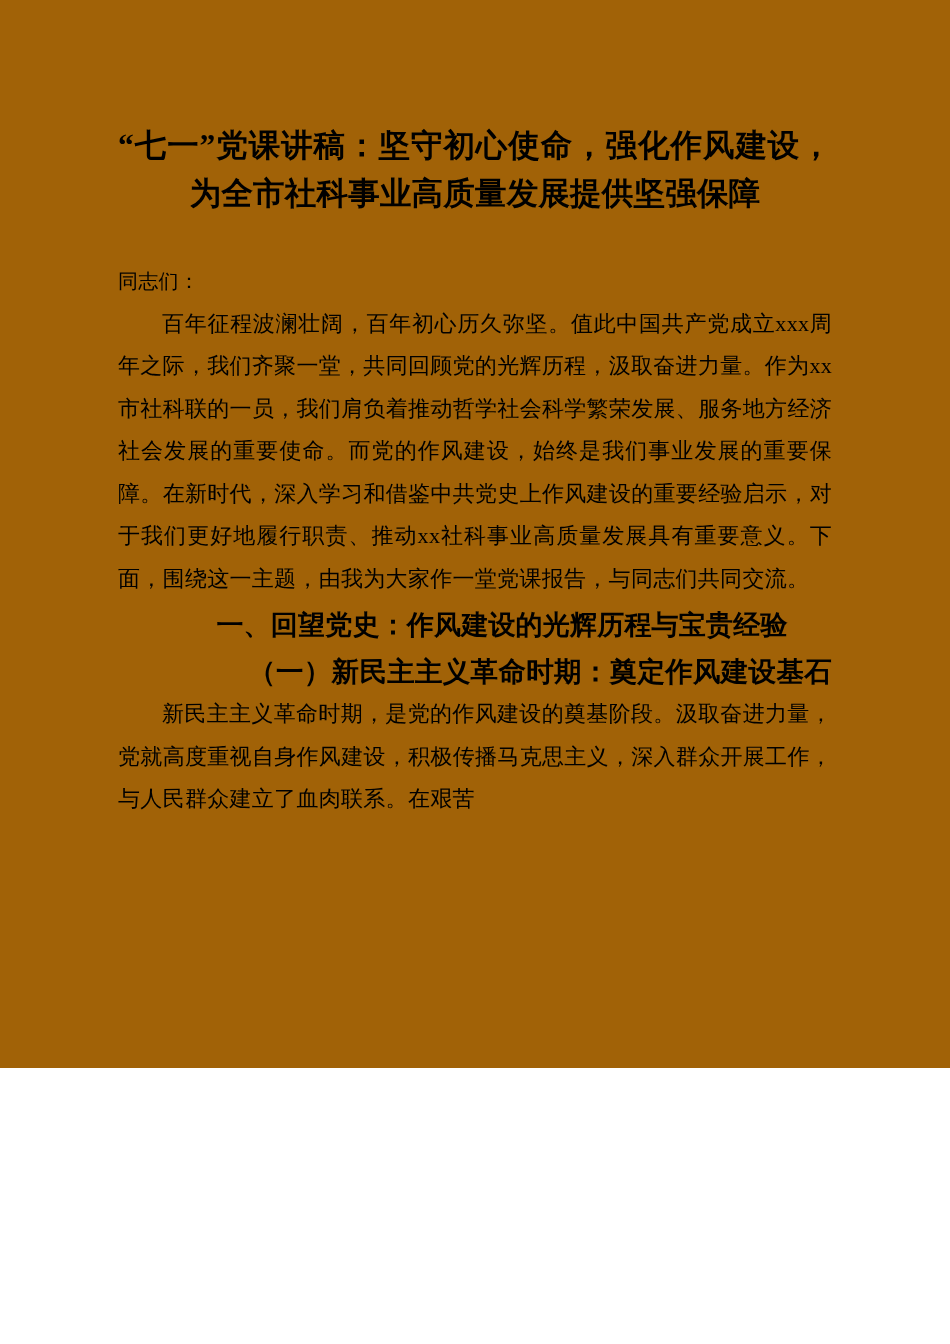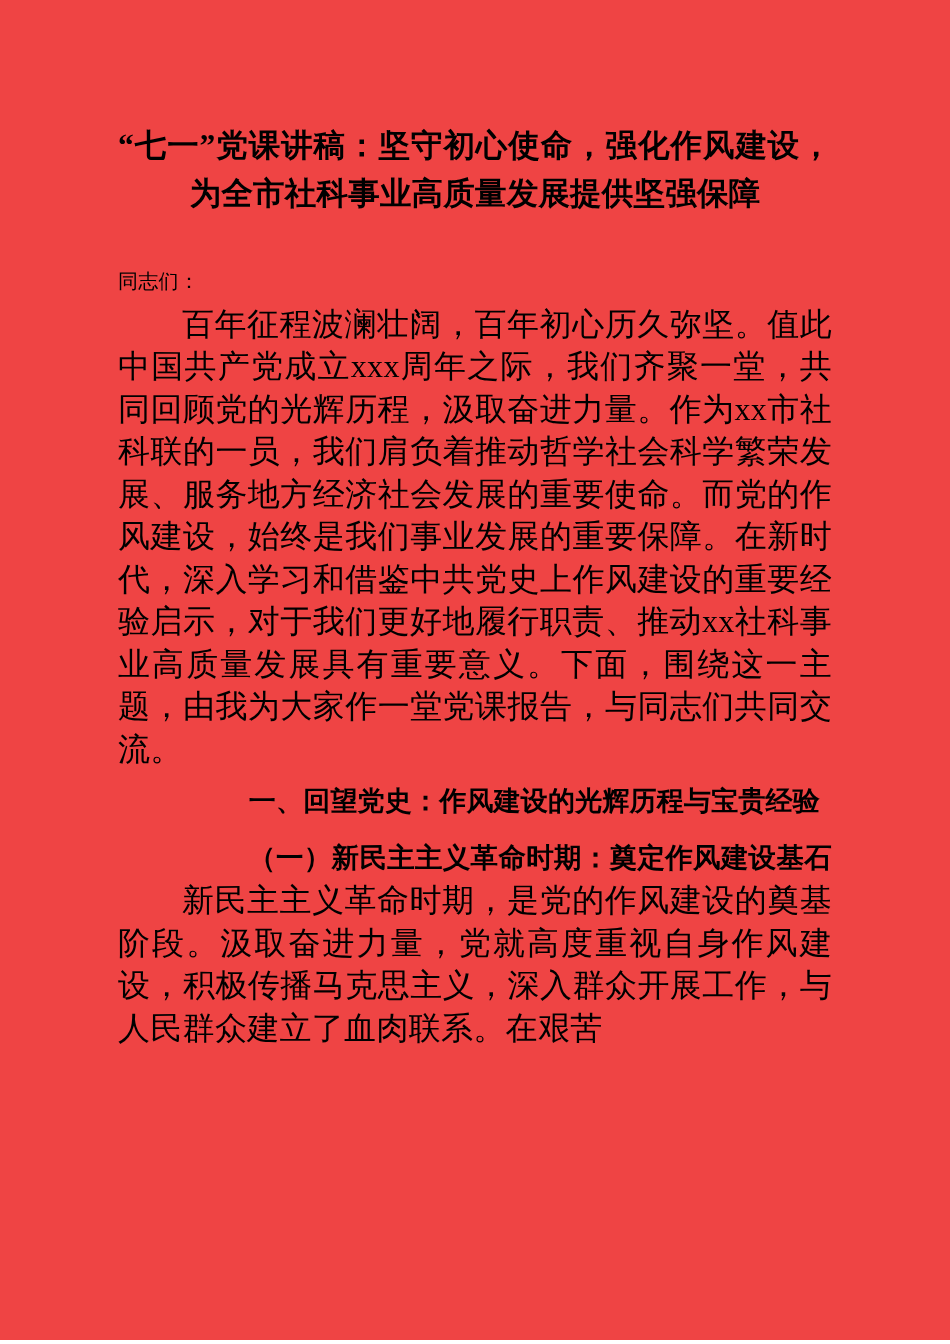--- a/index.html
+++ b/index.html
@@ -12,22 +12,22 @@
     height: 1344px;
     overflow: hidden;
     font-family: "Liberation Serif", "DejaVu Serif", serif;
     color: #000000;
     -webkit-font-smoothing: antialiased;
   }
 
   .page {
     position: relative;
     width: 950px;
-    height: 1340px;
-    background: #ef4444;
+    height: 1068px;
+    background: #a16207;
     box-sizing: border-box;
   }
 
   .content {
     position: absolute;
     left: 118px;
     top: 122px;
     width: 714px;
   }
 
@@ -51,39 +51,39 @@
     font-size: 20px;
     line-height: 42.5px;
     margin: 42px 0 0 0;
     text-align: left;
     letter-spacing: 0.3px;
   }
 
   
   .para {
     font-family: "Liberation Serif", "DejaVu Serif", serif;
-    font-size: 32px;
+    font-size: 22px;
     line-height: 42.5px;
     margin: 0;
     text-indent: 2em;
     text-align: justify;
     text-justify: inter-character;
     word-break: break-all;
     letter-spacing: 0.3px;
   }
 
   
   .h1-sec {
-    font-family: Liberation Mono, monospace;
+    font-family: Liberation Sans, sans-serif;
     font-weight: bold;
     font-size: 27px;
     line-height: 42.5px;
-    margin: 12px;
+    margin: 4px;
     text-indent: 2em;
-    text-align: right;
+    text-align: center;
     letter-spacing: 0.2px;
     word-break: break-all;
   }
 
   
   .h2-sec {
     font-family: "Liberation Serif", "DejaVu Serif", serif;
     font-weight: bold;
     font-size: 27.5px;
     line-height: 42.5px;

